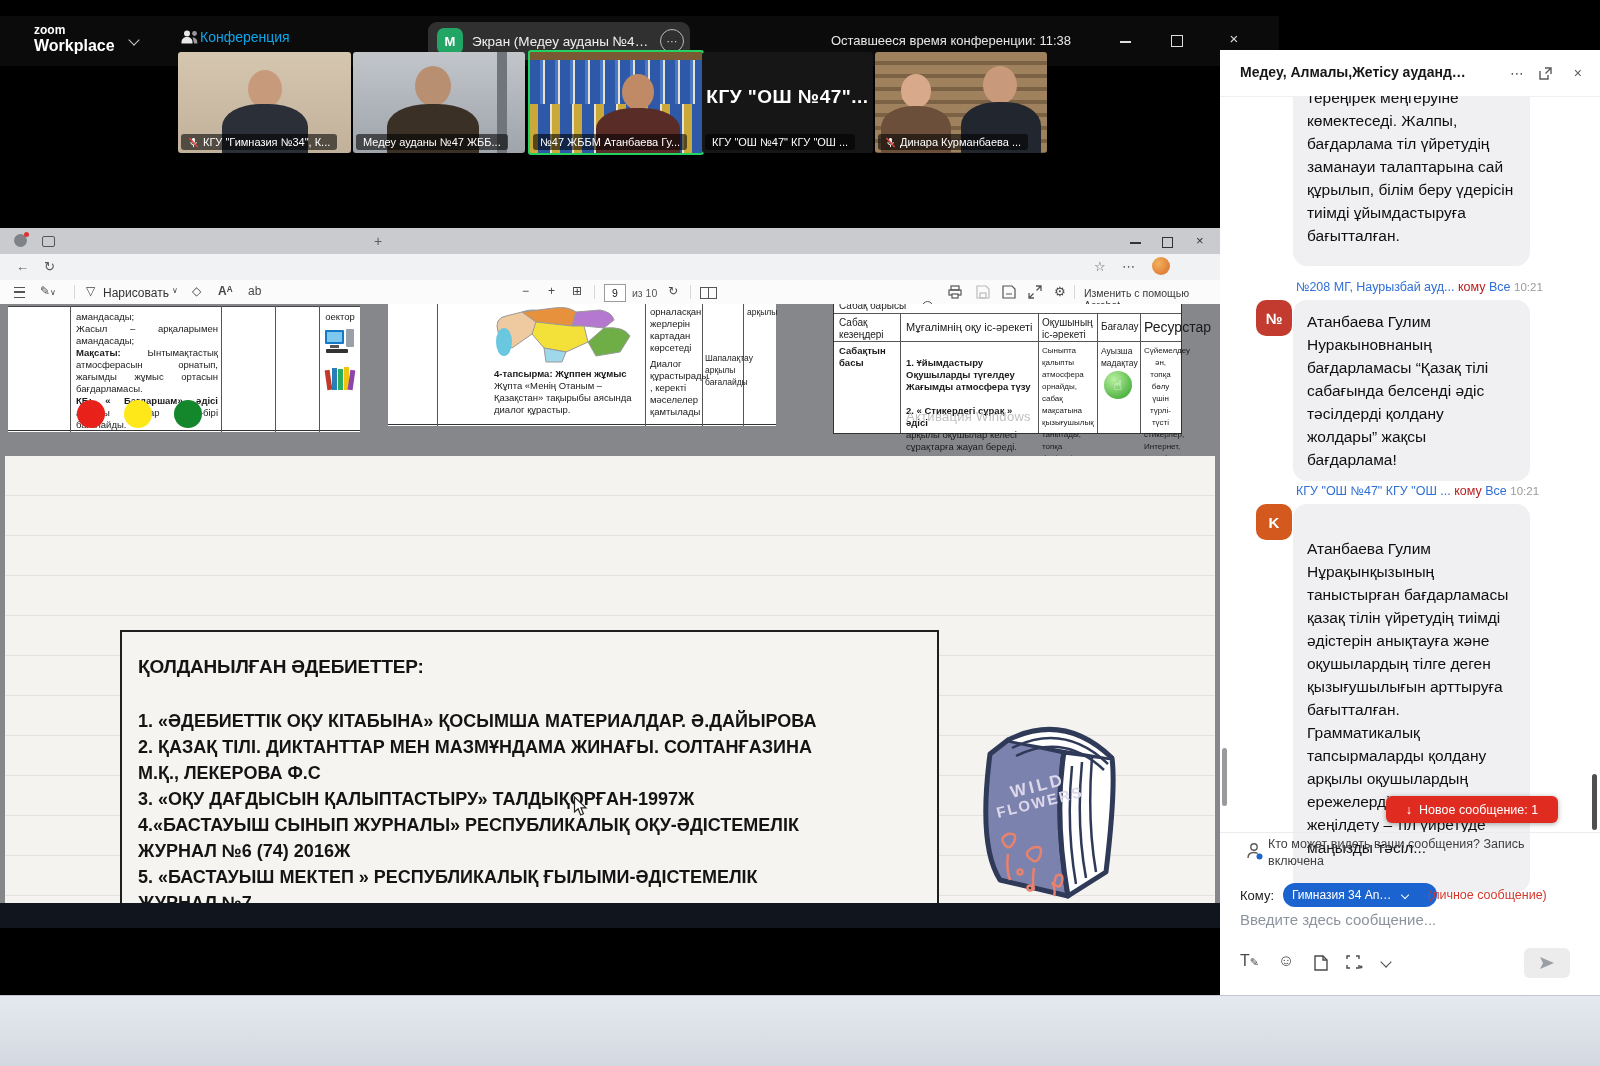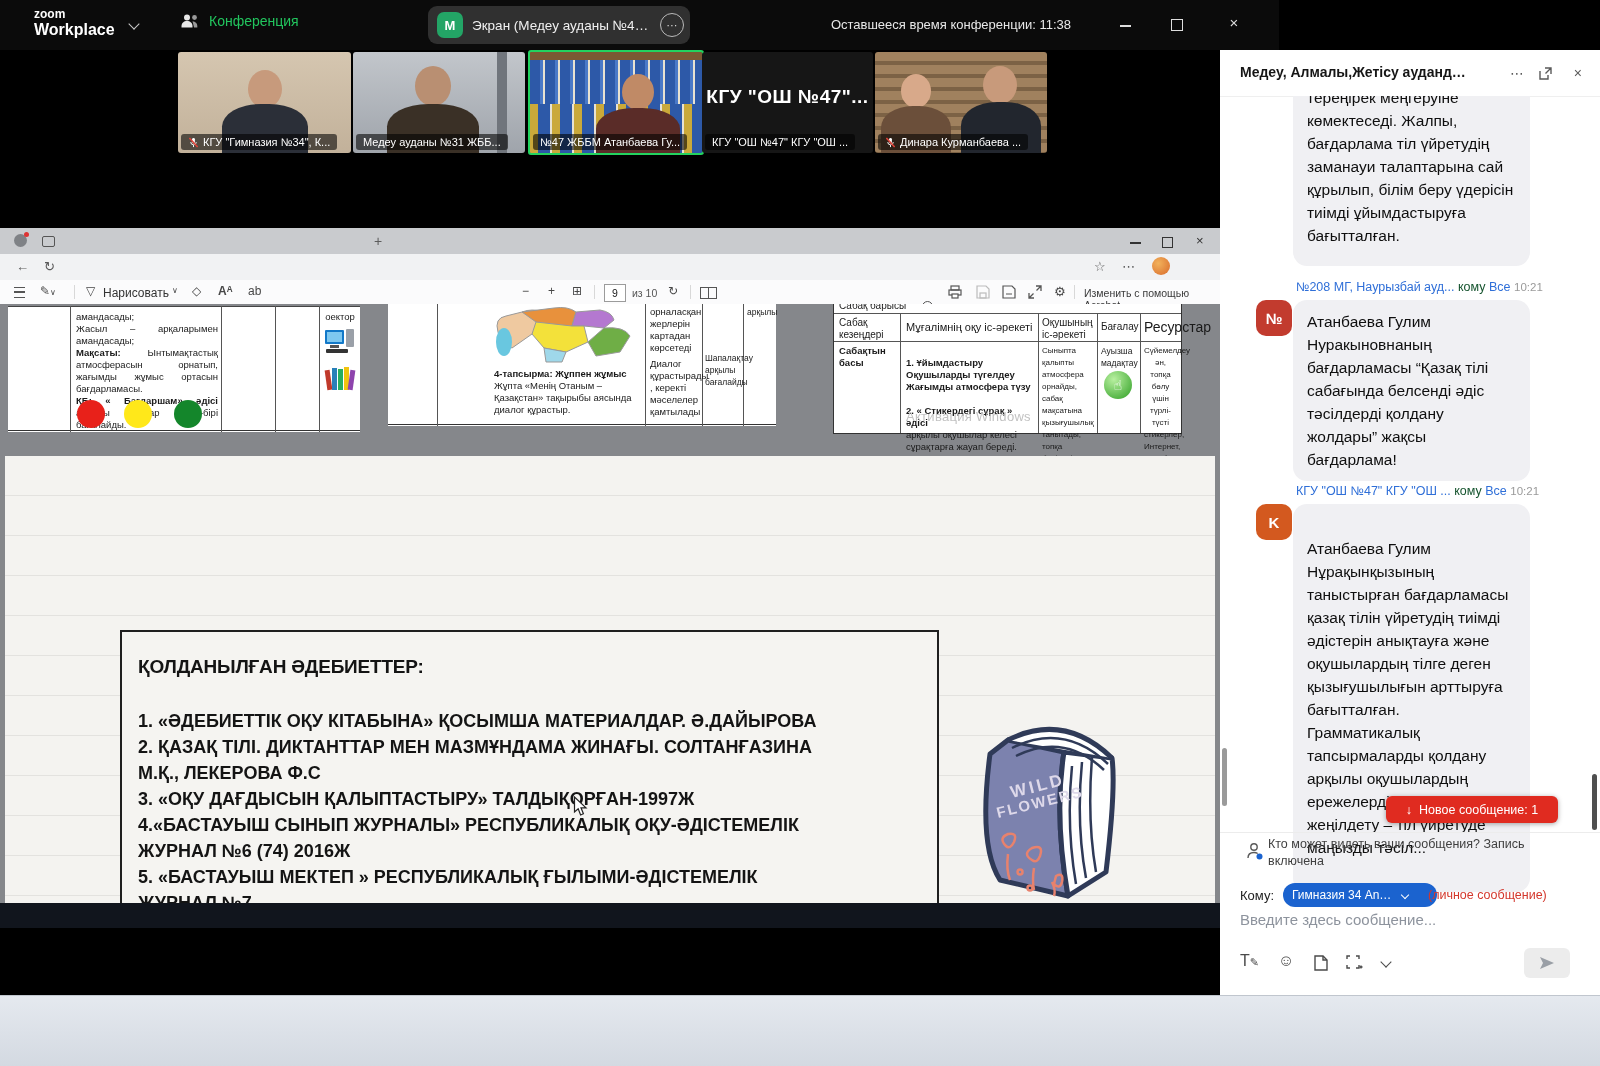--- a/index.html
+++ b/index.html
@@ -3,25 +3,25 @@
 <meta charset="utf-8">
 <style>
   html,body{margin:0;padding:0}
   body{width:1600px;height:1066px;position:relative;overflow:hidden;background:#000;
        font-family:"Liberation Sans","DejaVu Sans",sans-serif;-webkit-font-smoothing:antialiased}
   .ab{position:absolute}
   .flex{display:flex;align-items:center}
   .pre{white-space:pre-line}
   .ell{white-space:nowrap;overflow:hidden;text-overflow:ellipsis}
   
-  .ztitle{left:0;top:0;width:1279px;height:50px;background:#0b0b0b}
+  .ztitle{left:0;top:16px;width:1279px;height:50px;background:#0b0b0b}
   .zlogo1{font-size:12px;font-weight:700;color:#fff;line-height:13px}
   .zlogo2{font-size:16px;font-weight:600;color:#fff;line-height:17px}
   .chev{width:7px;height:7px;border-right:1.6px solid #c9c9c9;border-bottom:1.6px solid #c9c9c9;transform:rotate(45deg)}
-  .conf-label{color:#22c55e;font-size:14px;margin-left:9px}
+  .conf-label{color:#0ea5e9;font-size:14px;}
   .share-pill{left:428px;top:6px;width:262px;height:38px;background:#303030;border-radius:9px}
   .share-av{width:26px;height:26px;border-radius:7px;background:#23a566;color:#fff;font-size:13px;font-weight:700;
             display:flex;align-items:center;justify-content:center;margin:0 9px 0 9px}
   .share-txt{color:#f0f0f0;font-size:13.5px;max-width:180px}
   .dotsbtn{width:22px;height:22px;border:1.5px solid #b9b9b9;border-radius:50%;color:#d7d7d7;font-size:11px;
            display:flex;align-items:center;justify-content:center;margin-left:8px}
   .remaining{color:#e8e8e8;font-size:13px}
   .winctl{color:#dedede;font-size:15px;width:30px;text-align:center}
   .maxbox{width:10px;height:10px;border:1.4px solid #dedede}
   .minbar{width:11px;height:1.6px;background:#dedede}
@@ -67,21 +67,21 @@
   
   .innerbar{left:0;top:903px;width:1220px;height:25px;background:#11151d}
   
   .chat{left:1220px;top:50px;width:380px;height:945px;background:#fff}
   .chead{position:absolute;left:0;top:0;width:100%;height:46px;border-bottom:1px solid #efefef}
   .ctitle{position:absolute;left:20px;top:14px;font-size:14px;font-weight:700;color:#161616;width:230px}
   .cico{position:absolute;top:15px;color:#5a5a5a;font-size:14px}
   .bubble{position:absolute;background:#f0f0f3;border-radius:14px;padding:10px 14px;font-size:15.5px;
           line-height:23px;color:#0f0f0f;width:209px}
   .mhead{position:absolute;font-size:12.5px;white-space:nowrap}
-  .msend{color:#2f6fd8}.mto{color:#14532d}.mtime{color:#9a9a9a;font-size:11.5px}
+  .msend{color:#2f6fd8}.mto{color:#b91c1c}.mtime{color:#9a9a9a;font-size:11.5px}
   .avtr{position:absolute;width:36px;height:36px;border-radius:10px;color:#fff;font-weight:700;font-size:15px;
         display:flex;align-items:center;justify-content:center}
   .newmsg{position:absolute;left:166px;top:746px;width:172px;height:27px;background:#e02b20;border-radius:6px;
           color:#fff;font-size:12.5px;display:flex;align-items:center;justify-content:center;gap:7px;
           box-shadow:0 1px 5px rgba(0,0,0,.35)}
   .komupill{position:absolute;left:63px;top:833px;width:136px;height:24px;background:#1b63cf;border-radius:12px;
             color:#fff;font-size:12px;display:flex;align-items:center;padding:0 9px;gap:6px}
   .chatin{position:absolute;left:18px;top:860px;width:330px;border:none;outline:none;font-size:15px;color:#a16207;
           font-family:"Liberation Sans",sans-serif;background:transparent}
   .chatin::placeholder{color:#8d939d}
@@ -129,21 +129,21 @@
         <line x1="1.5" y1="1" x2="10.5" y2="11" stroke="#e0443a" stroke-width="1.7"></line>
       </svg>
     <span class="ell">КГУ "Гимназия №34", К...</span>
   </div>
 </div>
 <div class="ab tile" style="left:353px;width:172px;background:linear-gradient(#c2c6cb,#9fa4ab)">
   <div class="ab" style="right:18px;top:0;width:10px;height:101px;background:#70757c"></div>
   <div class="pers-h" style="left:62px;top:14px;width:36px;height:40px;background:#b98f72"></div>
   <div class="pers-b" style="left:34px;top:52px;width:92px;height:50px;background:#3a3026"></div>
   <div class="tlabel">
-    <span class="ell">Медеу ауданы №31 ЖББ...</span>
+    <span class="ell">Медеу ауданы №47 ЖББ...</span>
   </div>
 </div>
 <div class="ab tile" style="left:528px;width:172px;border:2px solid #23d35f;top:50px;height:101px;background:
   linear-gradient(180deg, #7a5a33 0 8px, transparent 8px),
   repeating-linear-gradient(90deg,#2d59a8 0 10px,#4a79c8 10px 13px,#e8e2d2 13px 15px)">
   <div class="ab" style="left:0;top:52px;width:168px;height:49px;background:repeating-linear-gradient(90deg,#caa93a 0 8px,#2d59a8 8px 20px,#e8e2d2 20px 22px)"></div>
   <div class="pers-h" style="left:92px;top:22px;width:32px;height:36px;background:#c08a66"></div>
   <div class="pers-b" style="left:66px;top:56px;width:84px;height:46px;background:#5a2c28"></div>
   <div class="tlabel">
     <span class="ell">№47 ЖББМ Атанбаева Гу...</span>

